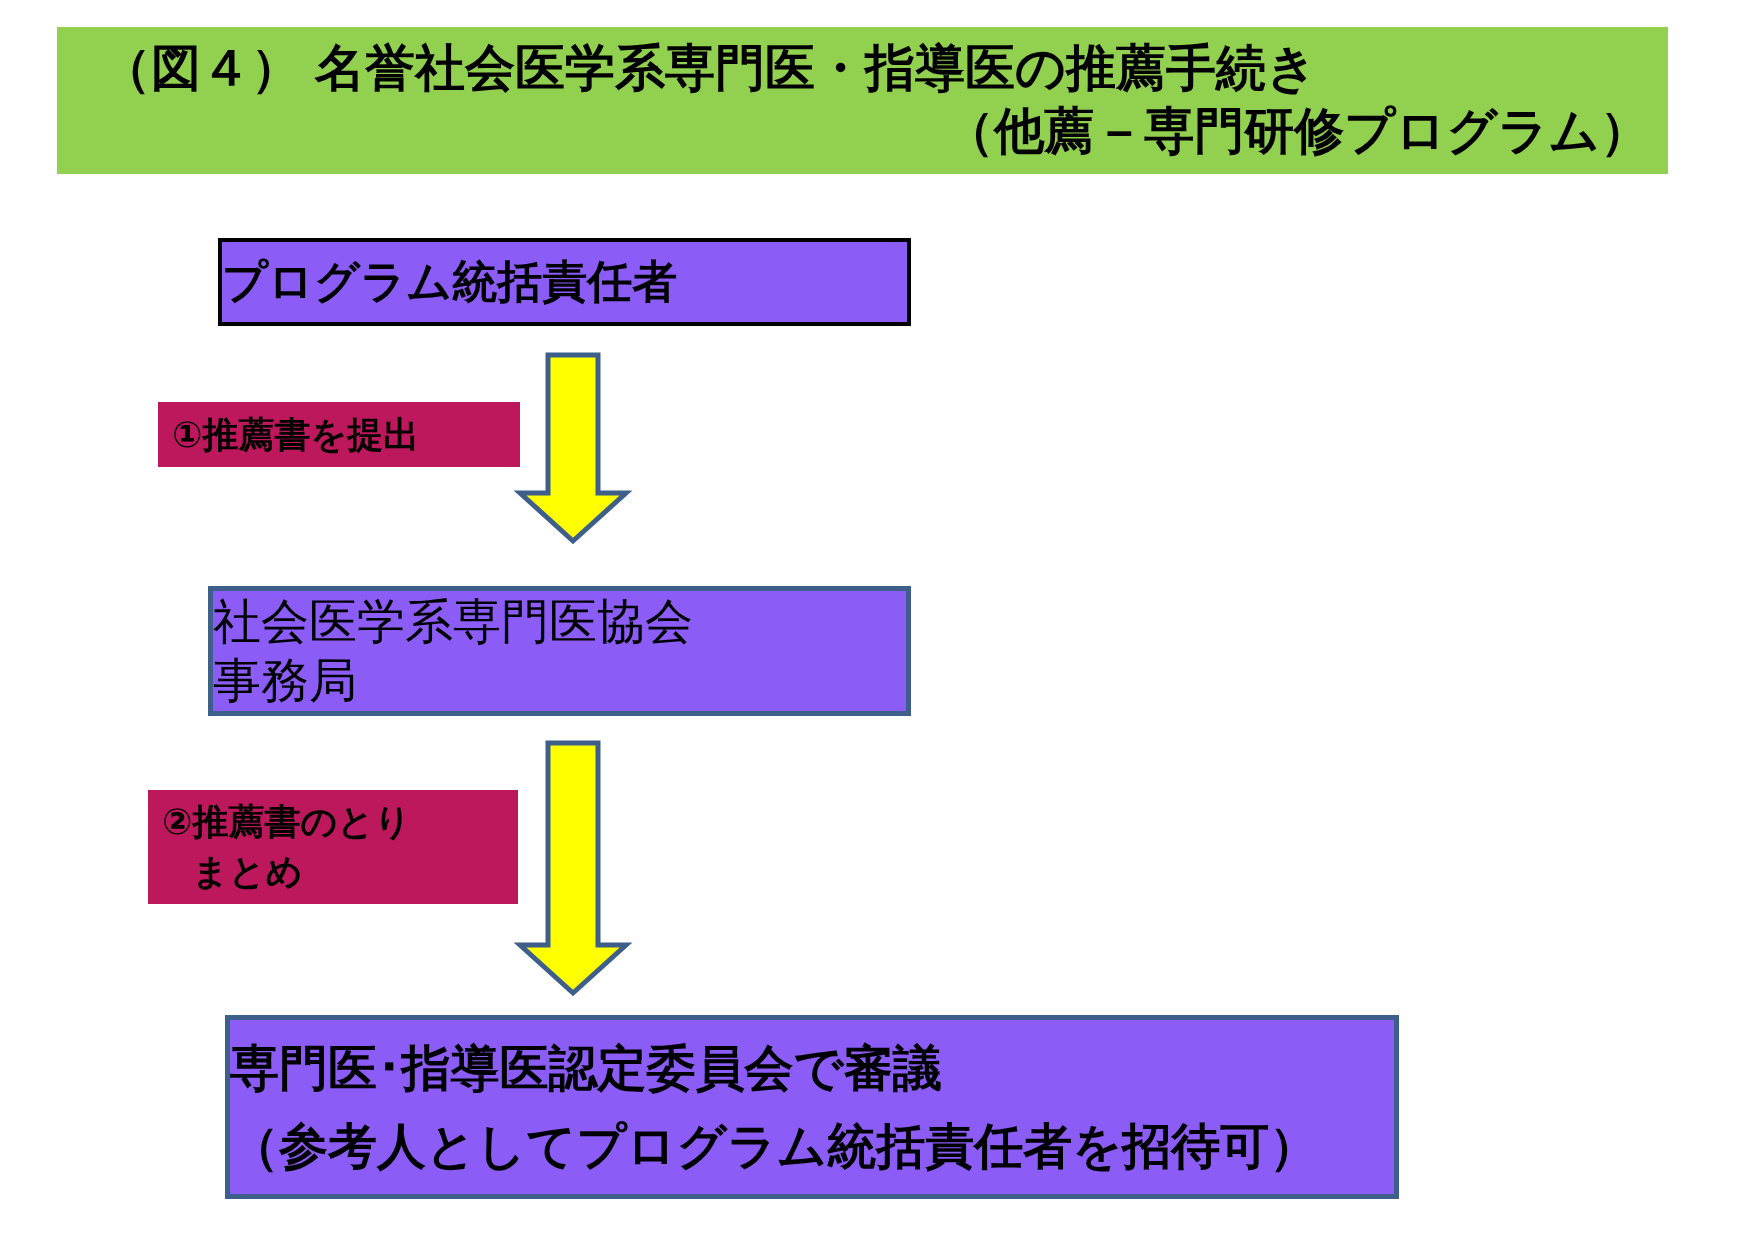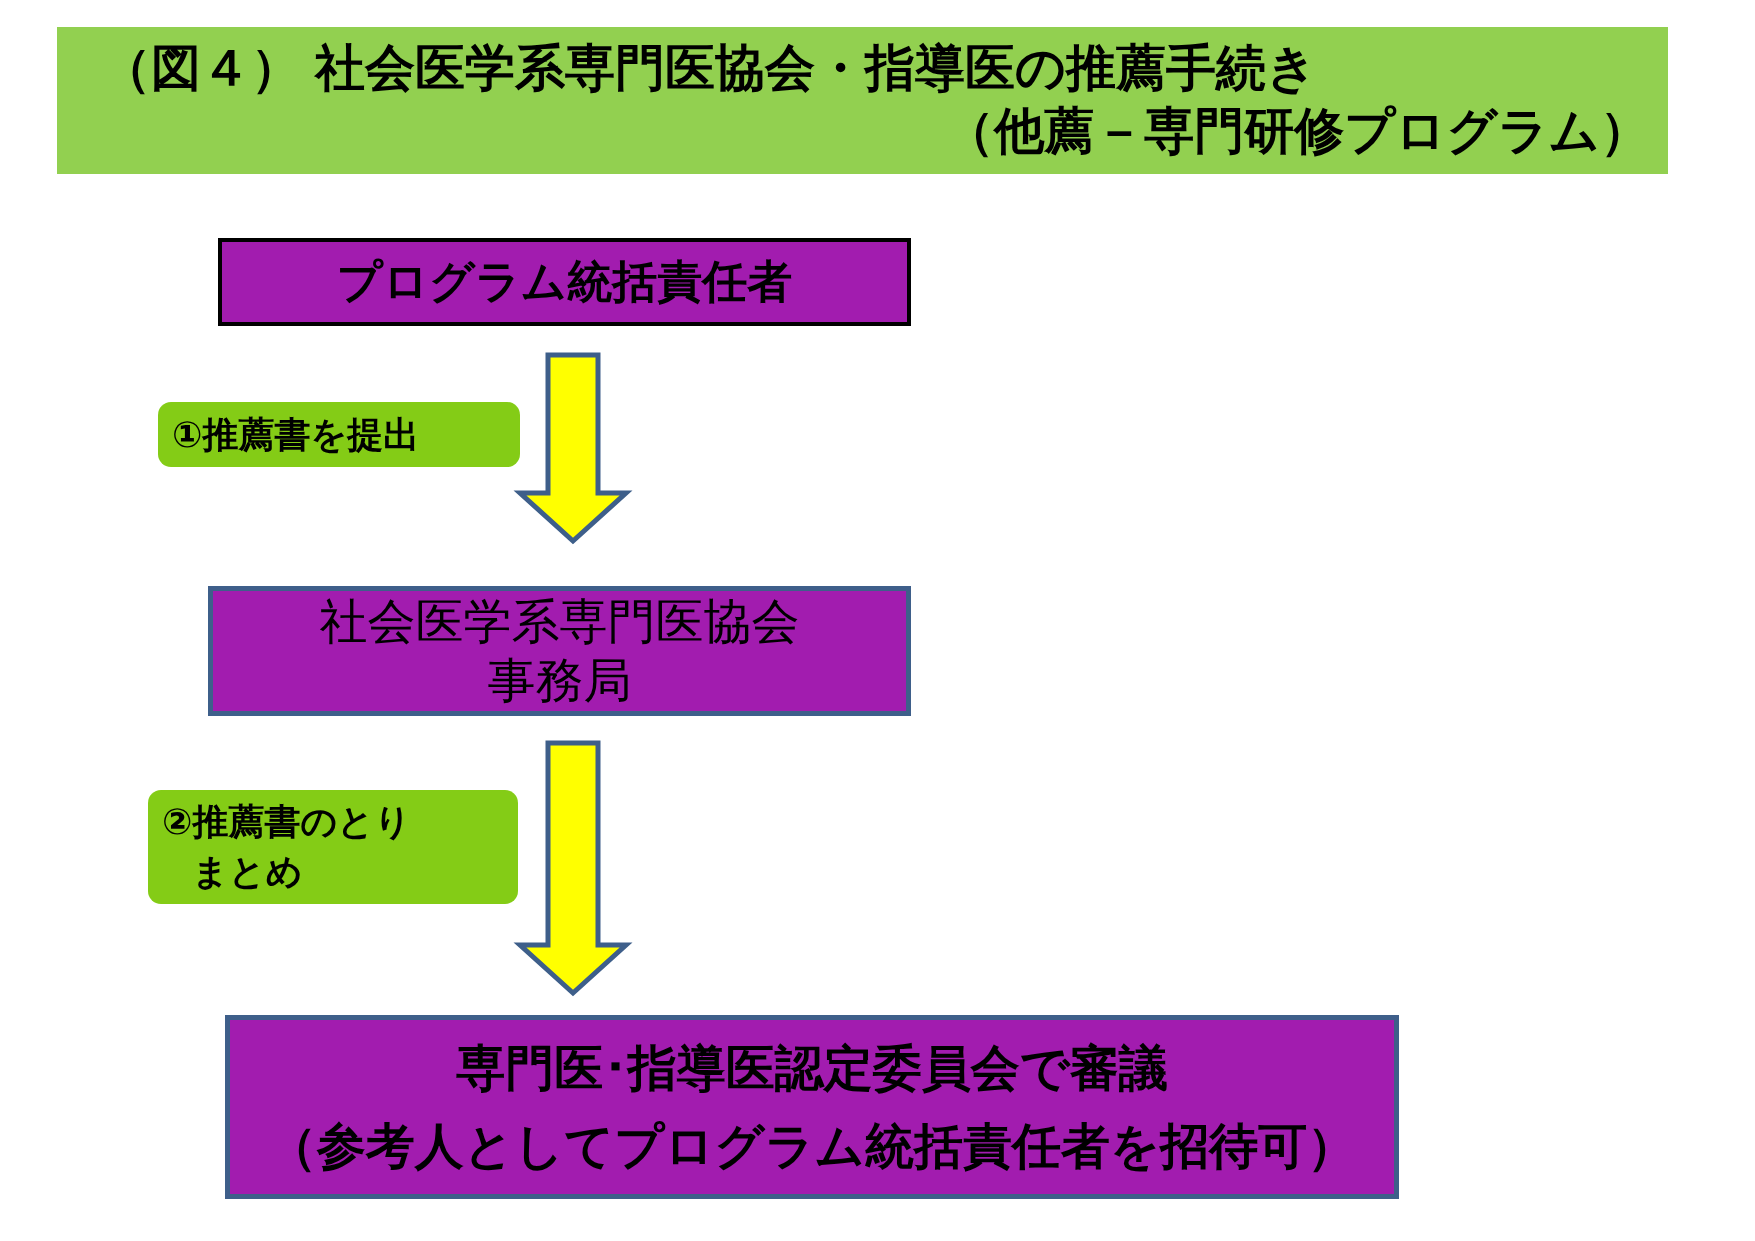--- a/index.html
+++ b/index.html
@@ -35,24 +35,24 @@
     font-weight: bold;
     line-height: 62px;
     text-align: right;
     padding-right: 18px;
     white-space: nowrap;
   }
 
   
   .flowbox {
     position: absolute;
-    background: #a21caf;
+    background: #8b5cf6;
     display: flex;
     flex-direction: column;
-    align-items: center;
+    align-items: flex-start;
     justify-content: center;
     text-align: center;
     white-space: nowrap;
   }
   .box1 {
     left: 218px; top: 238px;
     width: 693px; height: 88px;
     border: 4px solid #000000;
     font-size: 45px;
     font-weight: bold;
@@ -70,25 +70,24 @@
     width: 1174px; height: 184px;
     border: 5px solid #3E5F8A;
     font-size: 49px;
     font-weight: bold;
     line-height: 78px;
   }
 
   
   .steplabel {
     position: absolute;
-    background: #84cc16;
+    background: #be185d;
     font-size: 36px;
     font-weight: bold;
     white-space: nowrap;
-    border-radius: 13px;
   }
   .step1 {
     left: 158px; top: 402px;
     width: 362px; height: 65px;
     line-height: 65px;
     padding-left: 14px;
   }
   .step2 {
     left: 148px; top: 790px;
     width: 370px; height: 114px;
@@ -105,21 +104,21 @@
   .arrow1 { left: 512px; top: 352px; height: 194px; }
   .arrow2 { left: 512px; top: 740px; height: 258px; }
   .arrow svg { display: block; width: 100%; height: 100%; }
 </style>
 </head>
 <body>
 
 <div class="canvas">
 
   <div class="banner">
-    <div class="line1">（図４） 社会医学系専門医協会・指導医の推薦手続き</div>
+    <div class="line1">（図４） 名誉社会医学系専門医・指導医の推薦手続き</div>
     <div class="line2">（他薦－専門研修プログラム）</div>
   </div>
 
   <div class="flowbox box1">
     <div>プログラム統括責任者</div>
   </div>
 
   <div class="arrow arrow1">
     <svg viewBox="0 0 122 194" aria-hidden="true">
       <polygon points="36,3 86,3 86,141 114,141 61,189 8,141 36,141" fill="#FFFF00" stroke="#3E5F8A" stroke-width="5" stroke-linejoin="miter"></polygon>

